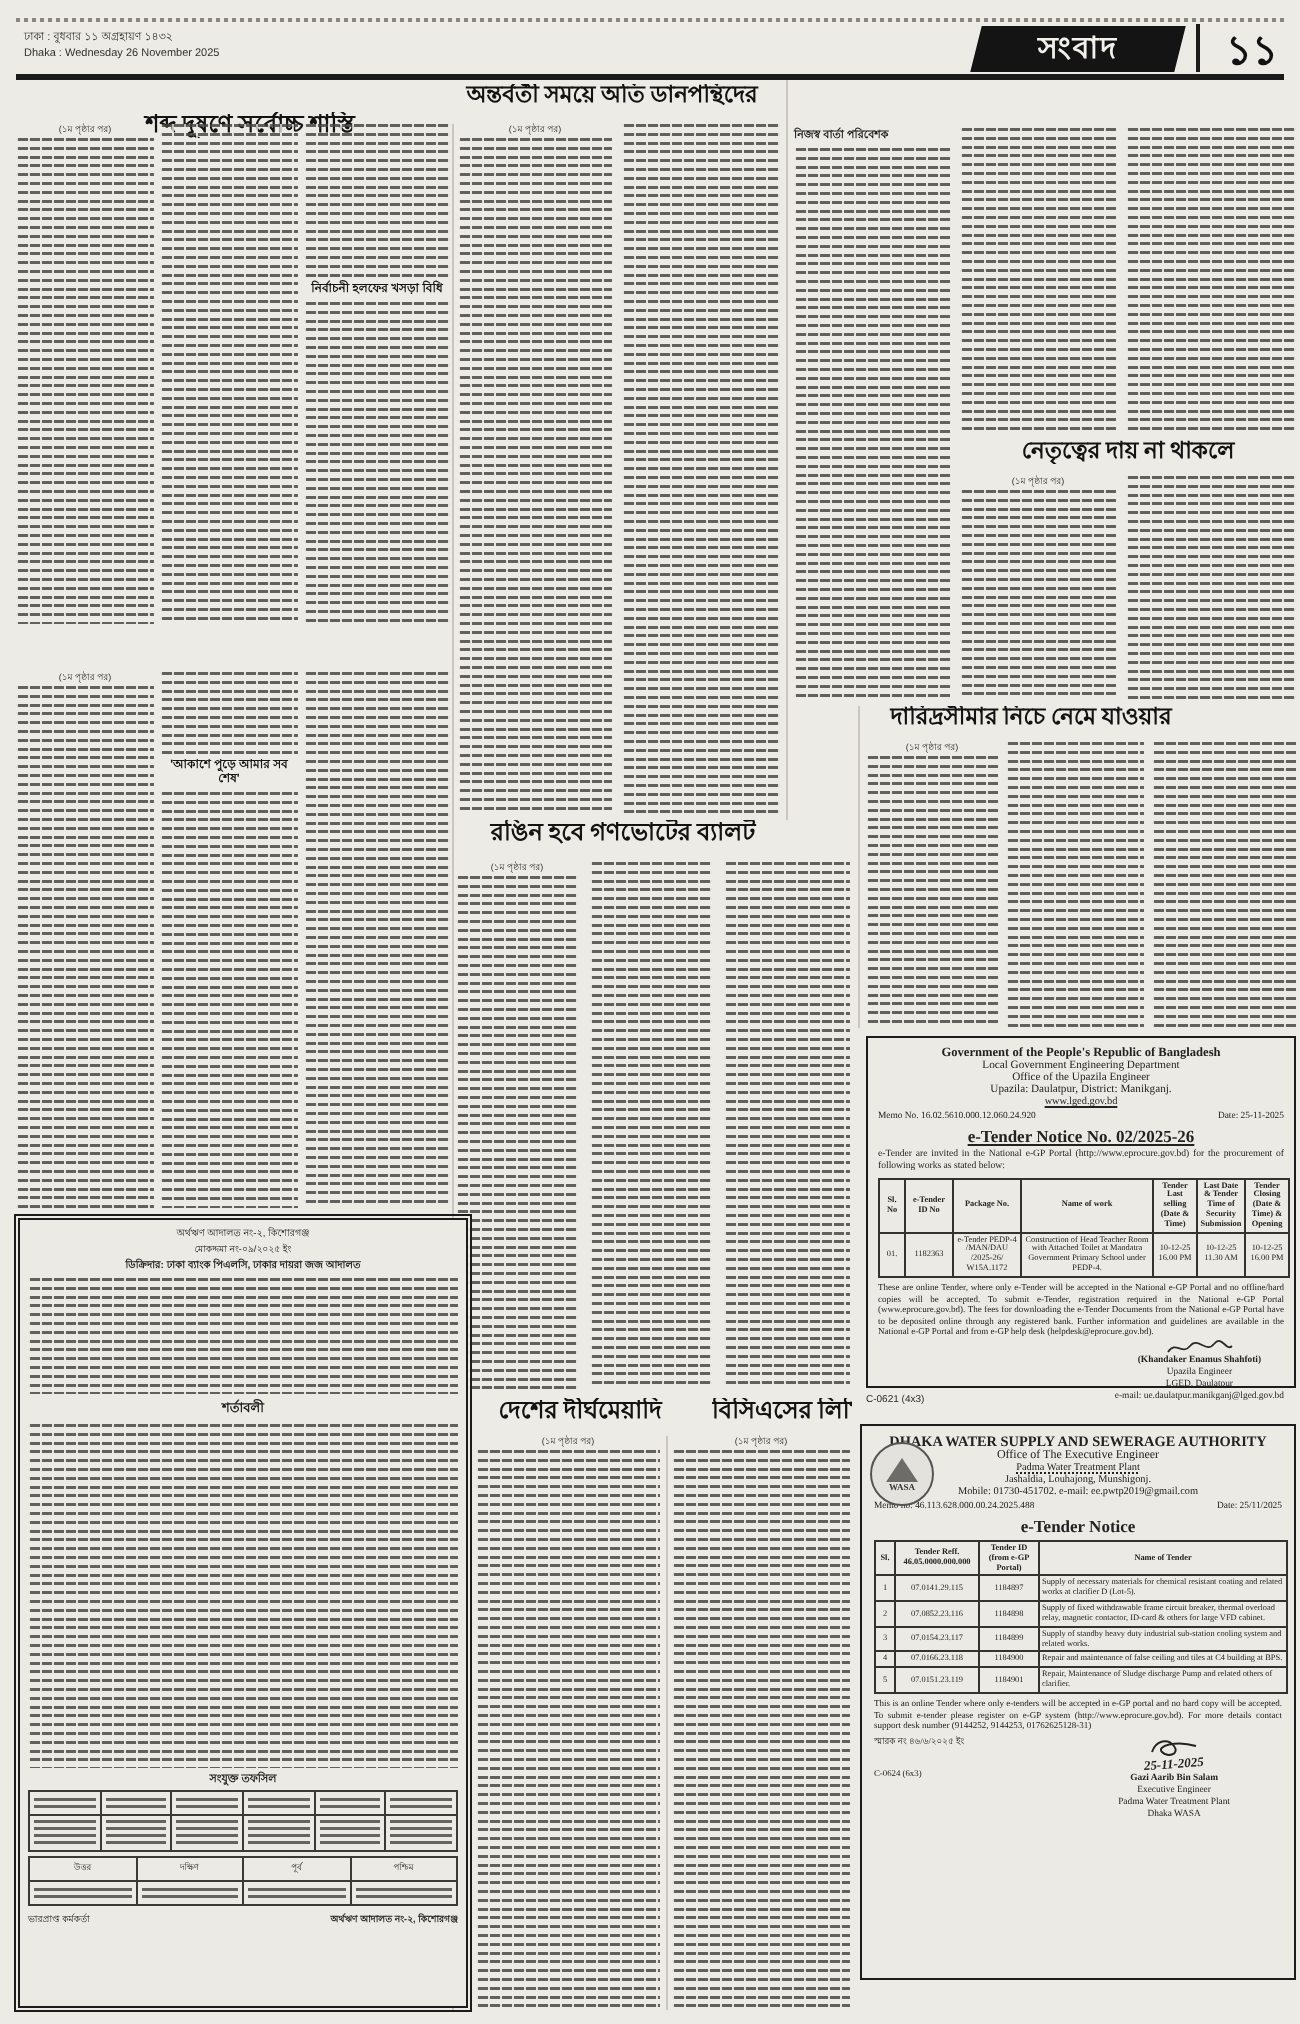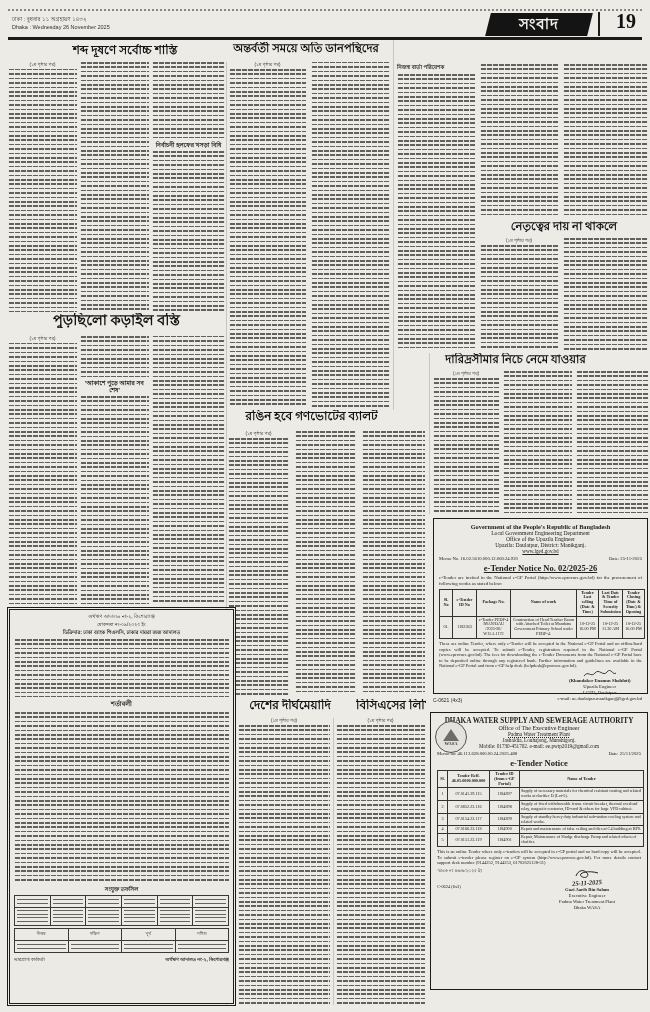--- a/index.html
+++ b/index.html
@@ -89,40 +89,39 @@
 
   <div class="dotrule" style="top:9px"></div>
   <div class="dateline">
     <div>ঢাকা : বুধবার ১১ অগ্রহায়ণ ১৪৩২</div>
     <div>Dhaka : Wednesday 26 November 2025</div>
   </div>
   <div class="logo">
     <span>সংবাদ</span>
   </div>
   <div class="mast-vline"></div>
-  <div class="pageno">19</div>
+  <div class="pageno">১১</div>
   <div class="thickrule" style="top:37px;height:2.5px"></div>
 
-  <div class="hl" style="left:30px;top:44px;width:190px;font-size:12px">শব্দ দূষণে সর্বোচ্চ শাস্তি</div>
+  <div class="hl" style="left:30px;top:56px;width:190px;font-size:12px">শব্দ দূষণে সর্বোচ্চ শাস্তি</div>
   <div class="hl" style="left:222px;top:42px;width:168px;font-size:11.5px">অন্তর্বর্তী সময়ে অতি ডানপন্থিদের</div>
 
   <div class="col" style="left:8px;top:62px;width:69px;height:250px">
     <div class="marker">(১ম পৃষ্ঠার পর)</div>
     <div class="greek"></div>
   </div>
   <div class="col" style="left:80px;top:62px;width:69px;height:250px">
     <div class="greek"></div>
   </div>
   <div class="col" style="left:152px;top:62px;width:73px;height:250px">
     <div class="greek gfix" style="height:78px"></div>
     <div class="subhead">নির্বাচনী হলফের খসড়া বিধি</div>
     <div class="greek"></div>
   </div>
 
-  <div class="hl" style="left:8px;top:313px;width:217px;font-size:14.5px">পুড়ছিলো কড়াইল বস্তি</div>
   <div class="col" style="left:8px;top:336px;width:69px;height:268px">
     <div class="marker">(১ম পৃষ্ঠার পর)</div>
     <div class="greek"></div>
   </div>
   <div class="col" style="left:80px;top:336px;width:69px;height:268px">
     <div class="greek gfix" style="height:42px"></div>
     <div class="subhead">'আকাশে পুড়ে আমার সব শেষ'</div>
     <div class="greek"></div>
   </div>
   <div class="col" style="left:152px;top:336px;width:73px;height:268px">

